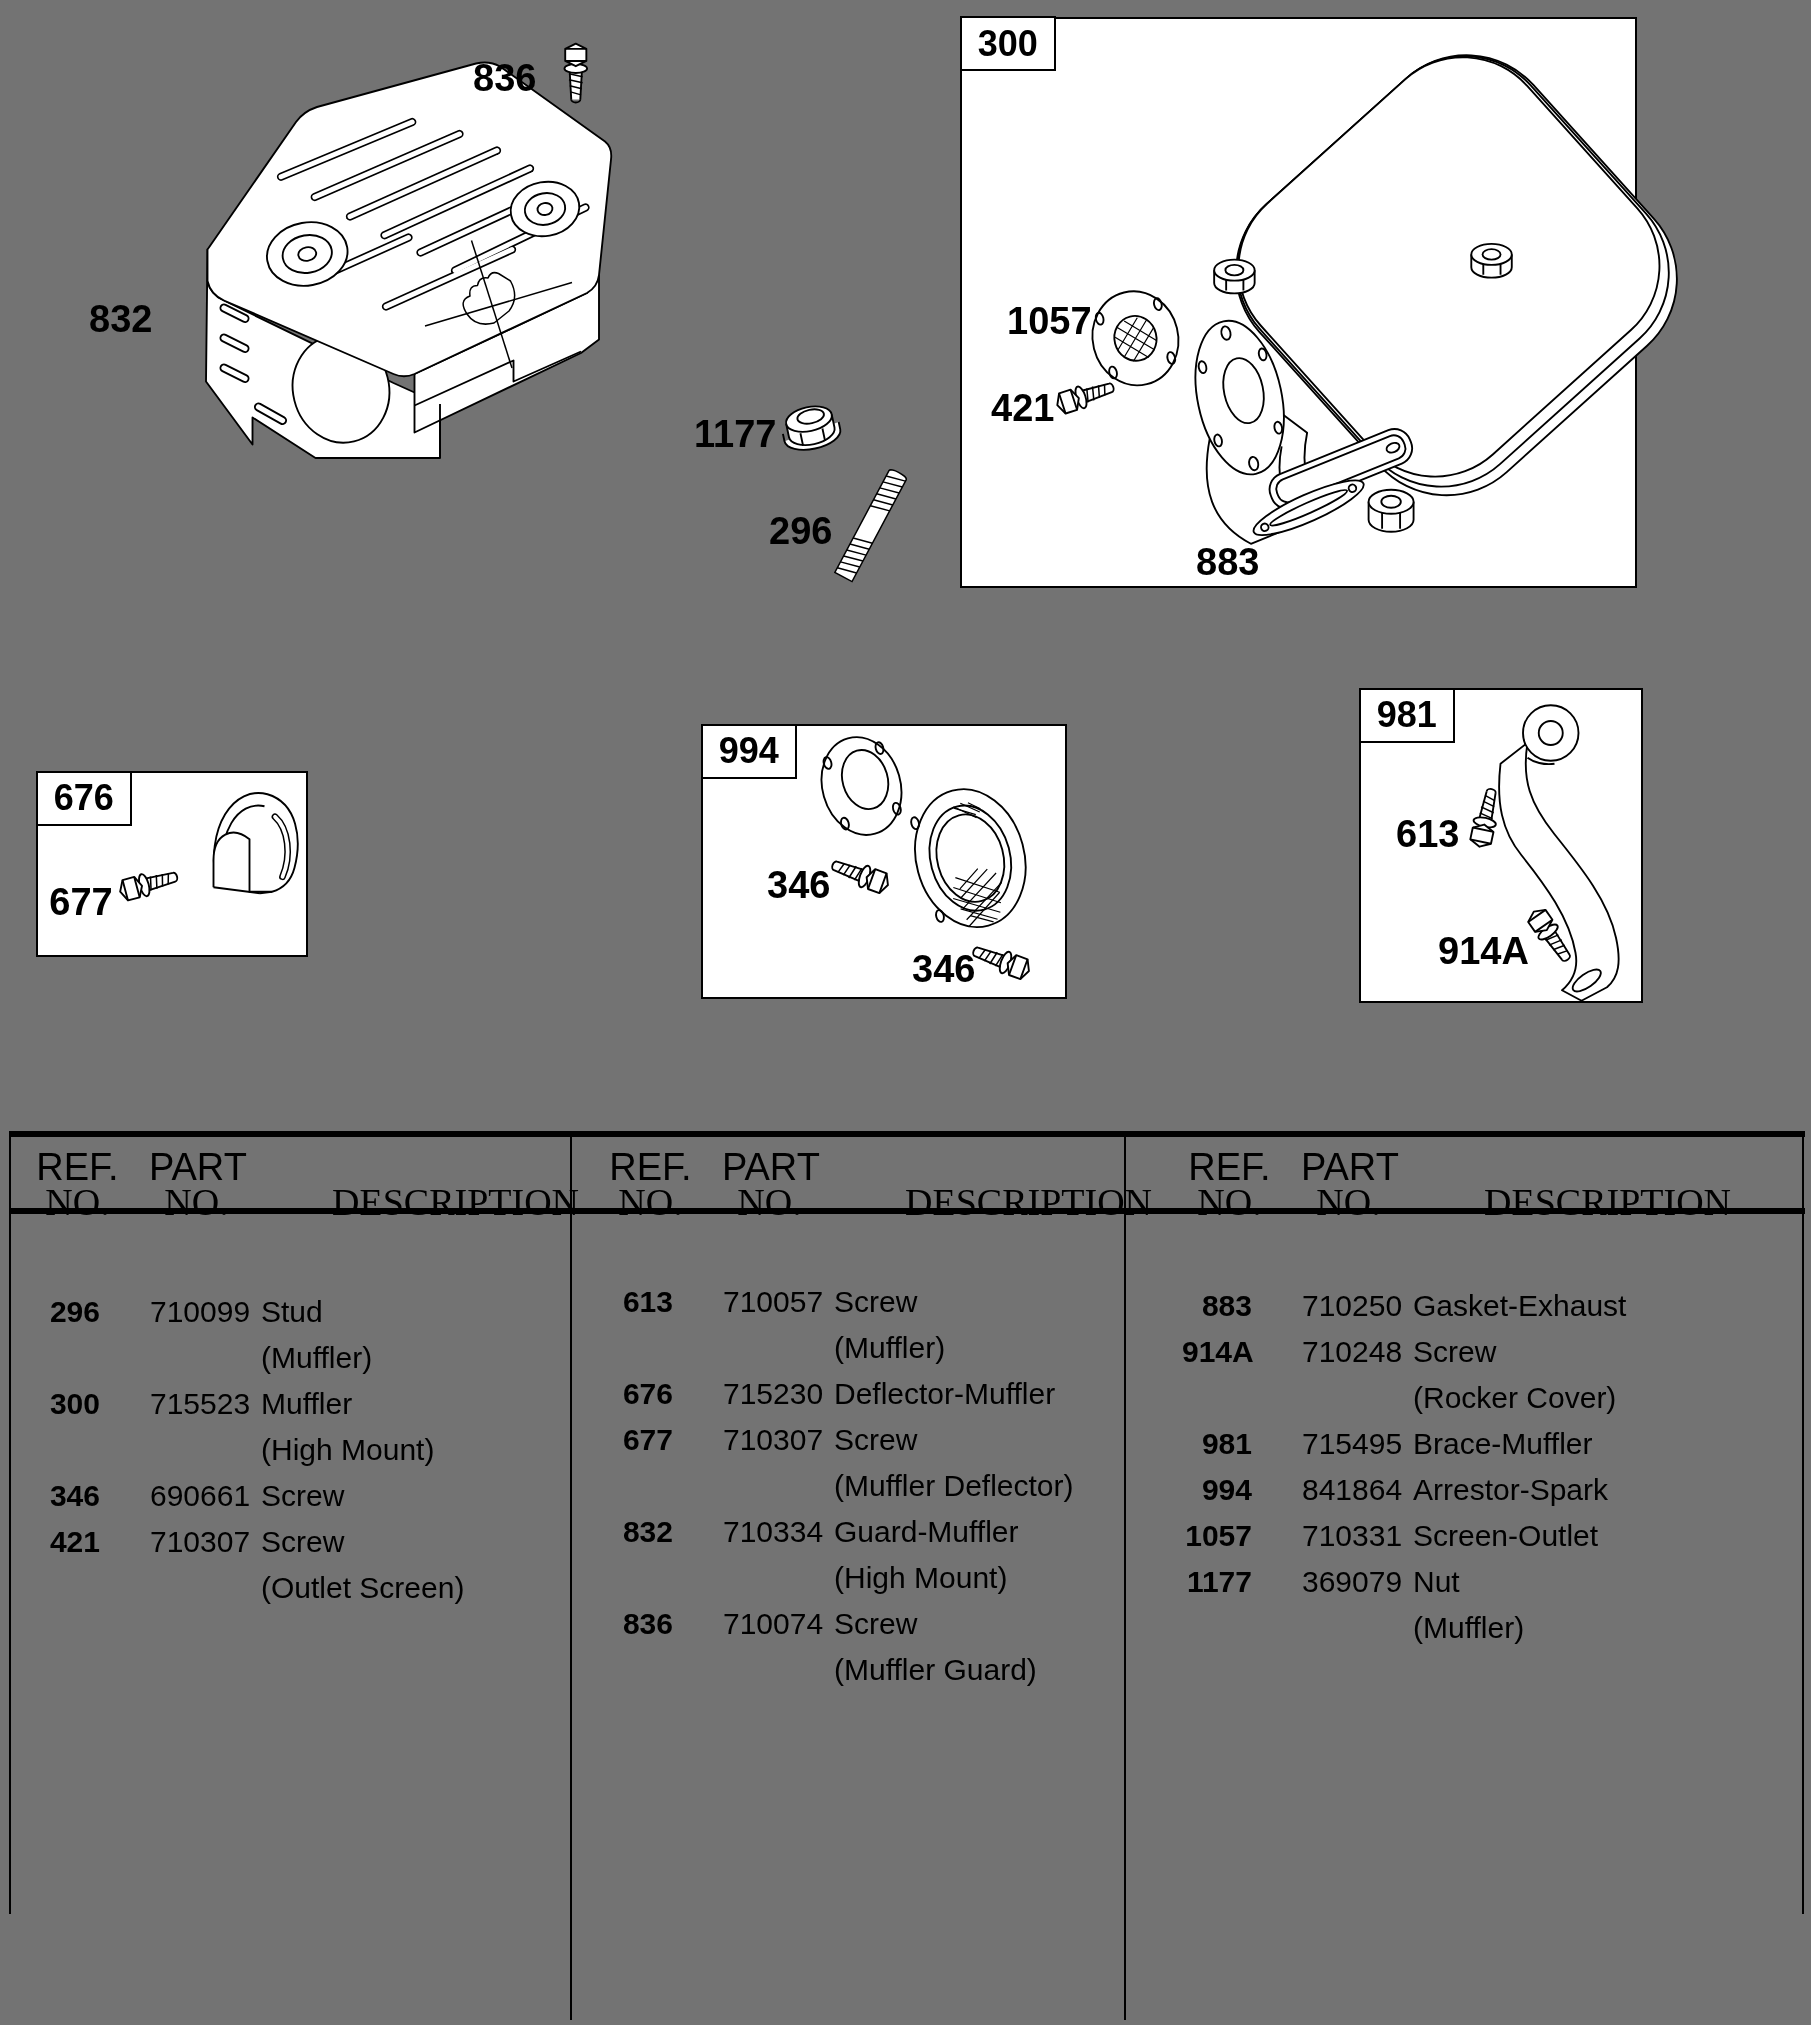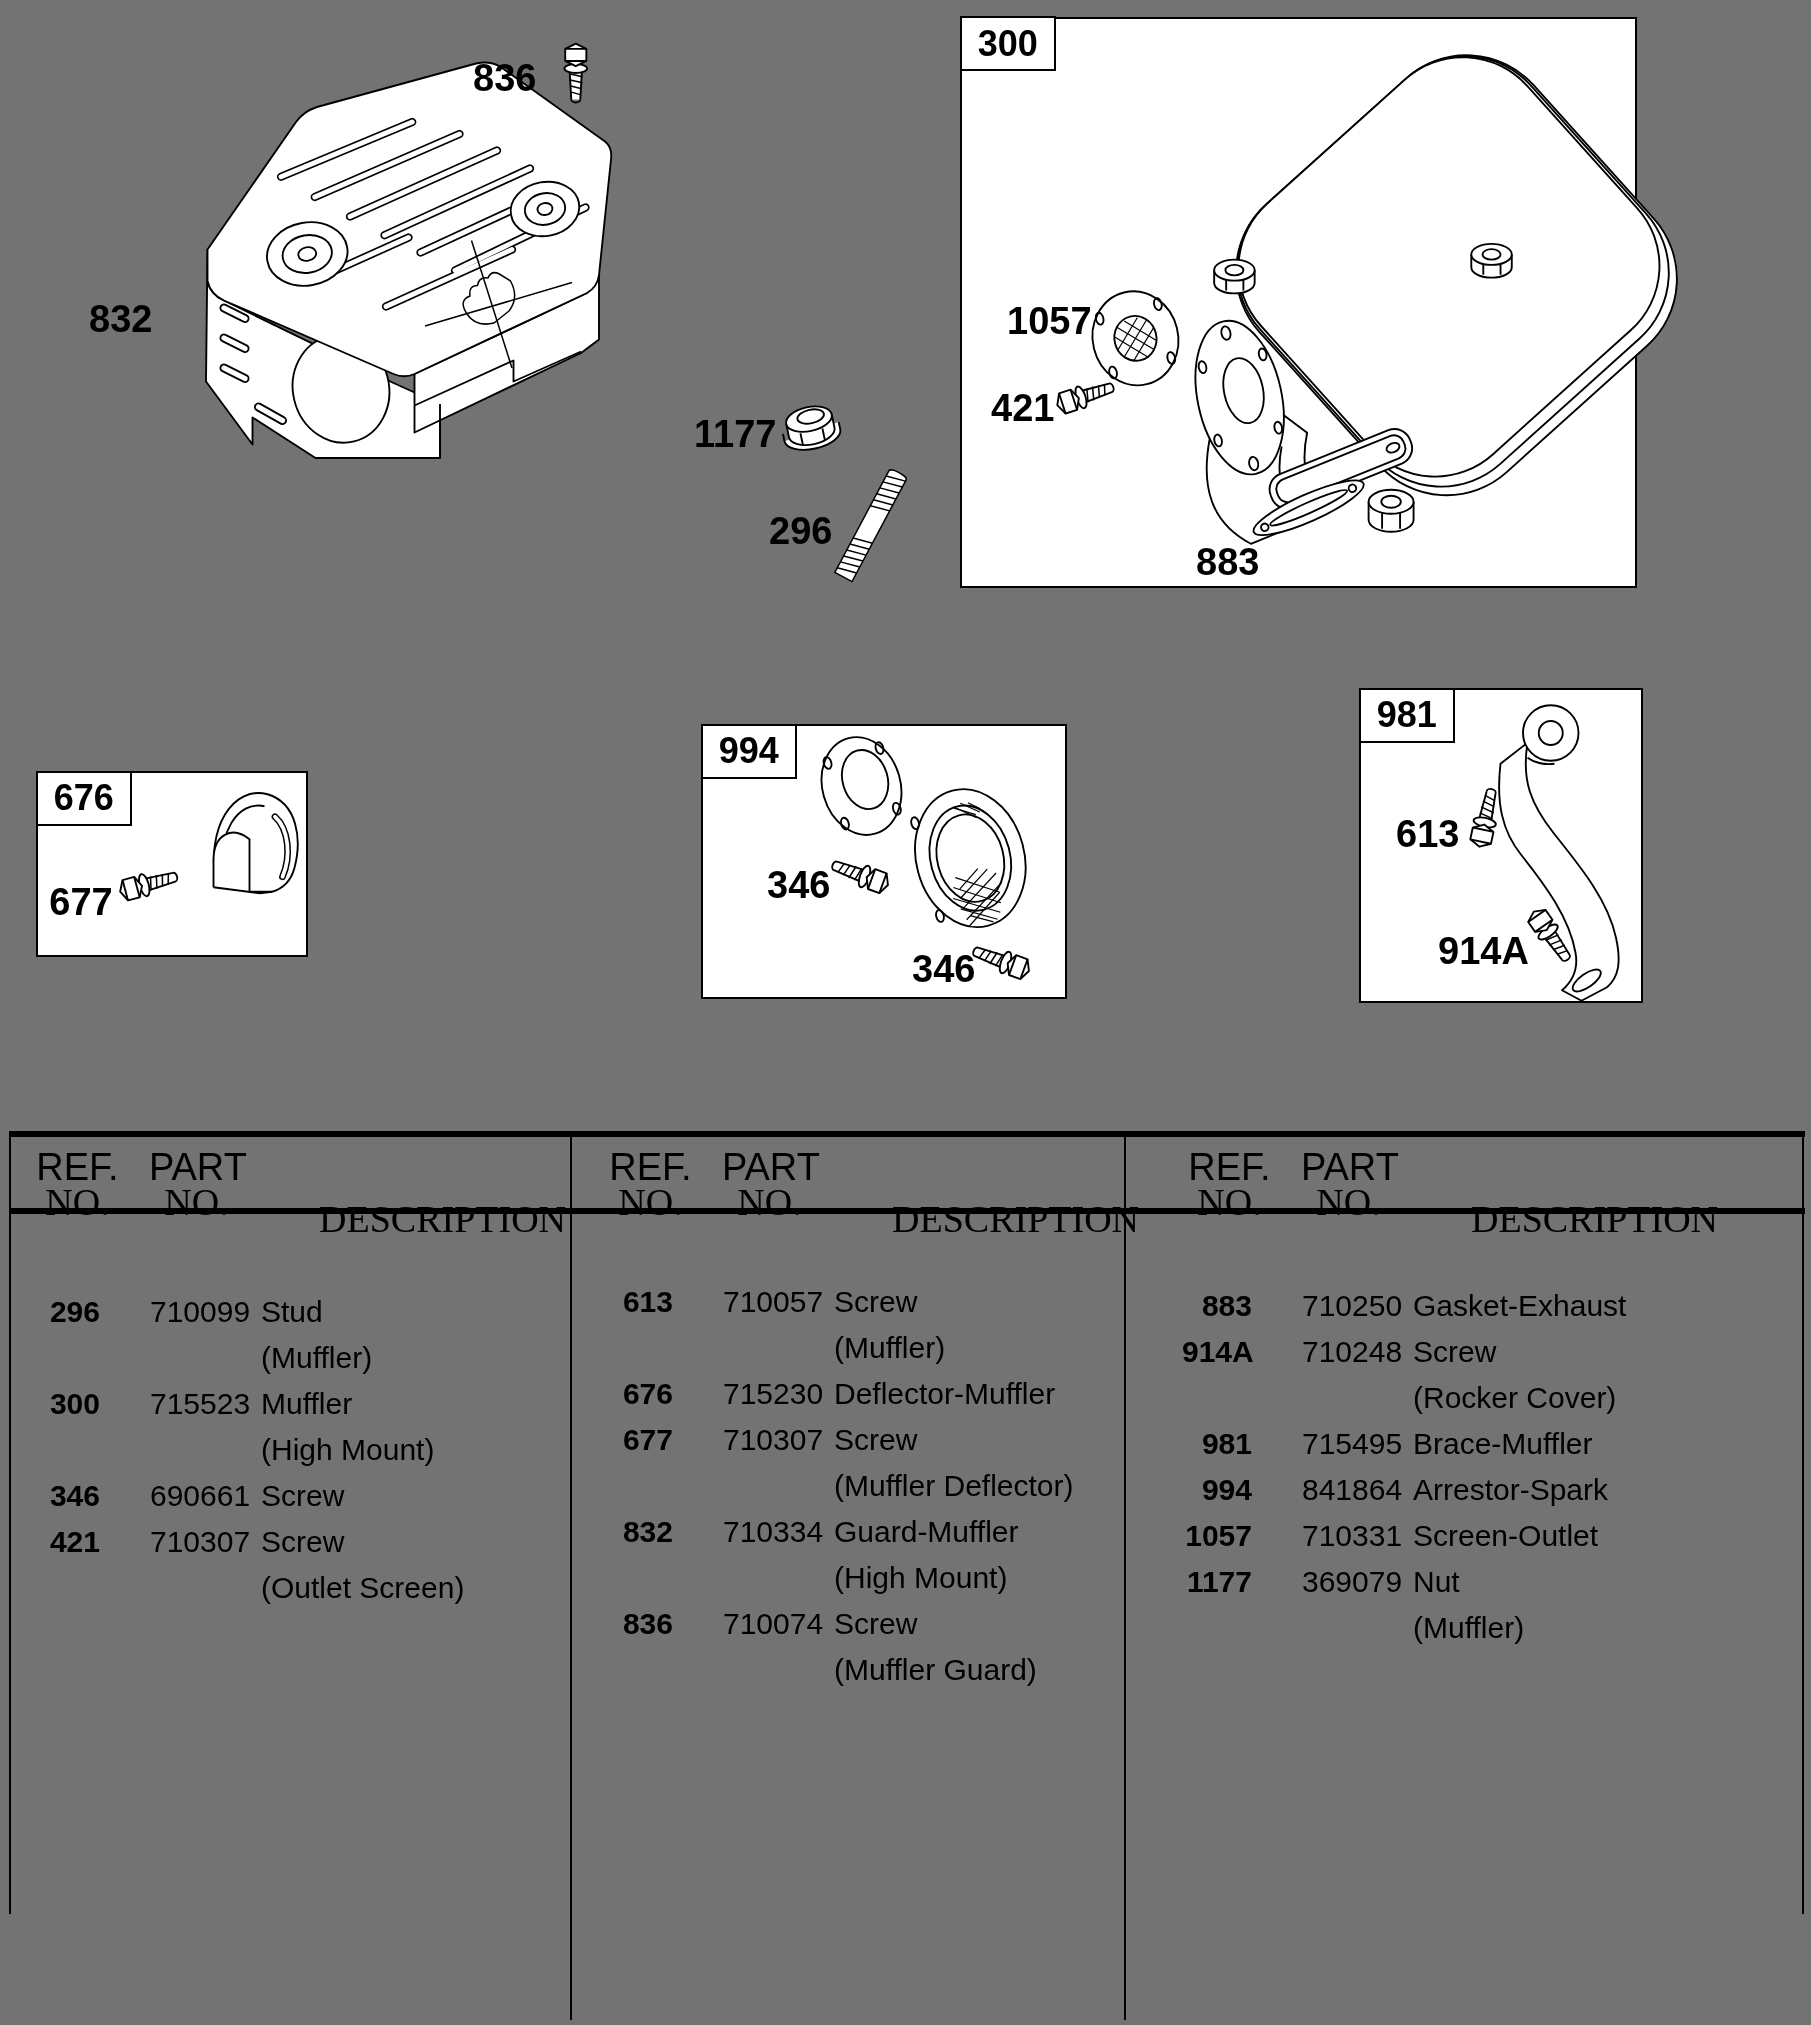--- a/index.html
+++ b/index.html
@@ -16,21 +16,21 @@
   .bar{position:absolute;background:#000;}
   .vline{position:absolute;background:#000;width:2.3px;}
   .tcol{position:absolute;}
   .t-row{position:relative;height:46px;font-size:30px;}
   .t-ref{position:absolute;left:0;width:70px;text-align:right;font-weight:bold;}
   .t-part{position:absolute;left:120px;font-weight:normal;}
   .t-desc{position:absolute;left:231px;white-space:nowrap;}
   .thead{position:absolute;font-size:38px;}
   .h-ref{position:absolute;left:0;width:95px;text-align:center;}
   .h-part{position:absolute;left:119px;width:95px;text-align:center;}
-  .h-desc{position:absolute;left:289px;width:195px;text-align:center;margin-top:17px;}
+  .h-desc{position:absolute;left:302px;width:195px;text-align:center;}
   .h-l1{top:0;} .h-l2{top:34px;font-family:Liberation Serif, serif;}
   .screw-svg{position:absolute;width:83px;height:83px;}
 </style>
 </head>
 <body>
 
 <div class="page">
 
   <svg style="left:161px;top:53px;" width="465" height="405" viewBox="0 0 620 540" stroke="#000" stroke-width="2.5" fill="none" stroke-linejoin="round">
 

